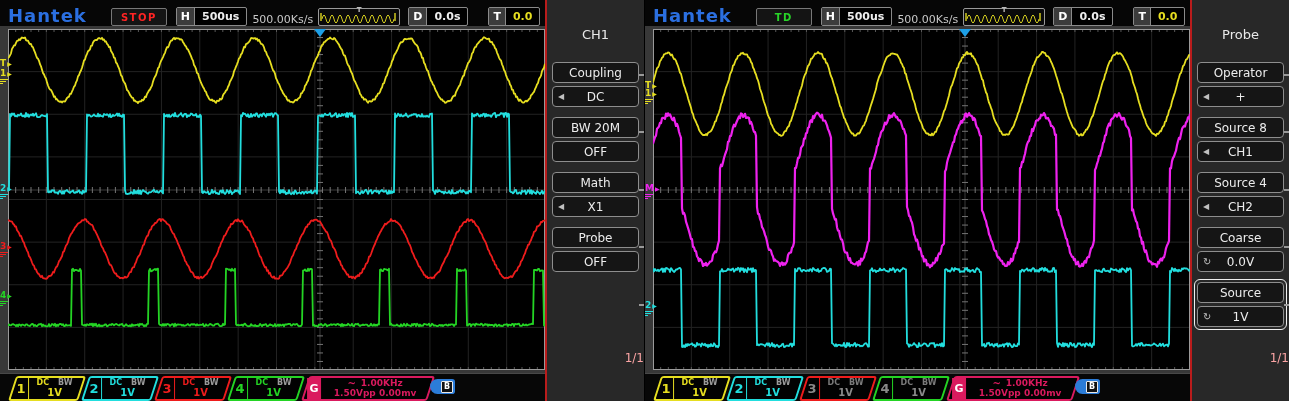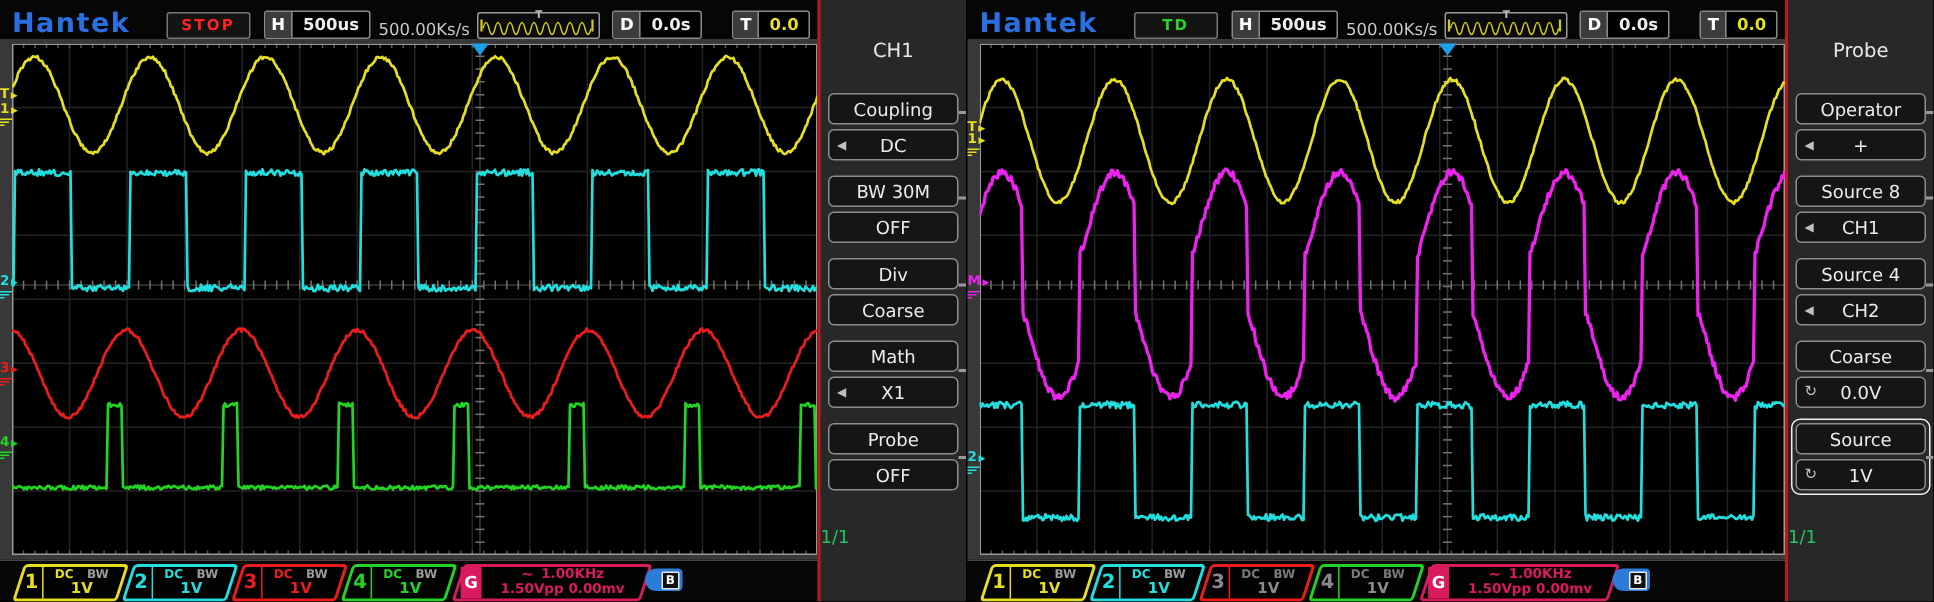--- a/index.html
+++ b/index.html
@@ -76,21 +76,21 @@
              border-left:2px solid #b91c1c;box-sizing:border-box;}
   .menutitle{position:absolute;top:27px;left:0;width:100%;text-align:center;color:#e8e8e8;font-size:13px;}
   .menugroups{position:absolute;top:59px;left:2px;right:2px;}
   .menu-group{border:1px solid transparent;border-radius:6px;padding:2px;margin-bottom:4px;}
   .menu-group.selected{border-color:#f0f0f0;}
   .mg-label,.mg-value{height:19px;border:1px solid #8e8e8e;border-radius:4px;background:#151515;
         color:#ececec;font-size:12px;display:flex;align-items:center;justify-content:center;
         margin-bottom:3px;position:relative;}
   .mg-value{margin-bottom:0;}
   .mg-icon{position:absolute;left:5px;font-size:8px;color:#c0c0c0;}
-  .menupage{position:absolute;bottom:36px;left:0;width:100%;text-align:left;color:#22c55e;font-size:12px;}
+  .menupage{position:absolute;bottom:36px;left:0;width:100%;text-align:right;color:#fca5a5;font-size:12px;}
   .mtick{position:absolute;right:0;width:5px;height:2px;background:#999;}
 </style>
 </head>
 <body>
 
 <div class="scope" id="scope0">
   <div class="topbar">
     <span class="logo">Hantek</span>
     <span class="runstate" style="color: rgb(255, 36, 36);">STOP</span>
     <span class="tb-group h-group">
@@ -520,31 +520,24 @@
     <div class="menutitle">CH1</div>
     <div class="menugroups">
       <div class="menu-group">
         <div class="mg-label">Coupling</div>
         <div class="mg-value">
             <span class="mg-icon">◀</span>
             <span>DC</span>
           </div>
       </div>
       <div class="menu-group">
-        <div class="mg-label">BW 30M</div>
+        <div class="mg-label">BW 20M</div>
         <div class="mg-value">
             <span class="mg-icon"></span>
             <span>OFF</span>
-          </div>
-      </div>
-      <div class="menu-group">
-        <div class="mg-label">Div</div>
-        <div class="mg-value">
-            <span class="mg-icon"></span>
-            <span>Coarse</span>
           </div>
       </div>
       <div class="menu-group">
         <div class="mg-label">Math</div>
         <div class="mg-value">
             <span class="mg-icon">◀</span>
             <span>X1</span>
           </div>
       </div>
       <div class="menu-group">

